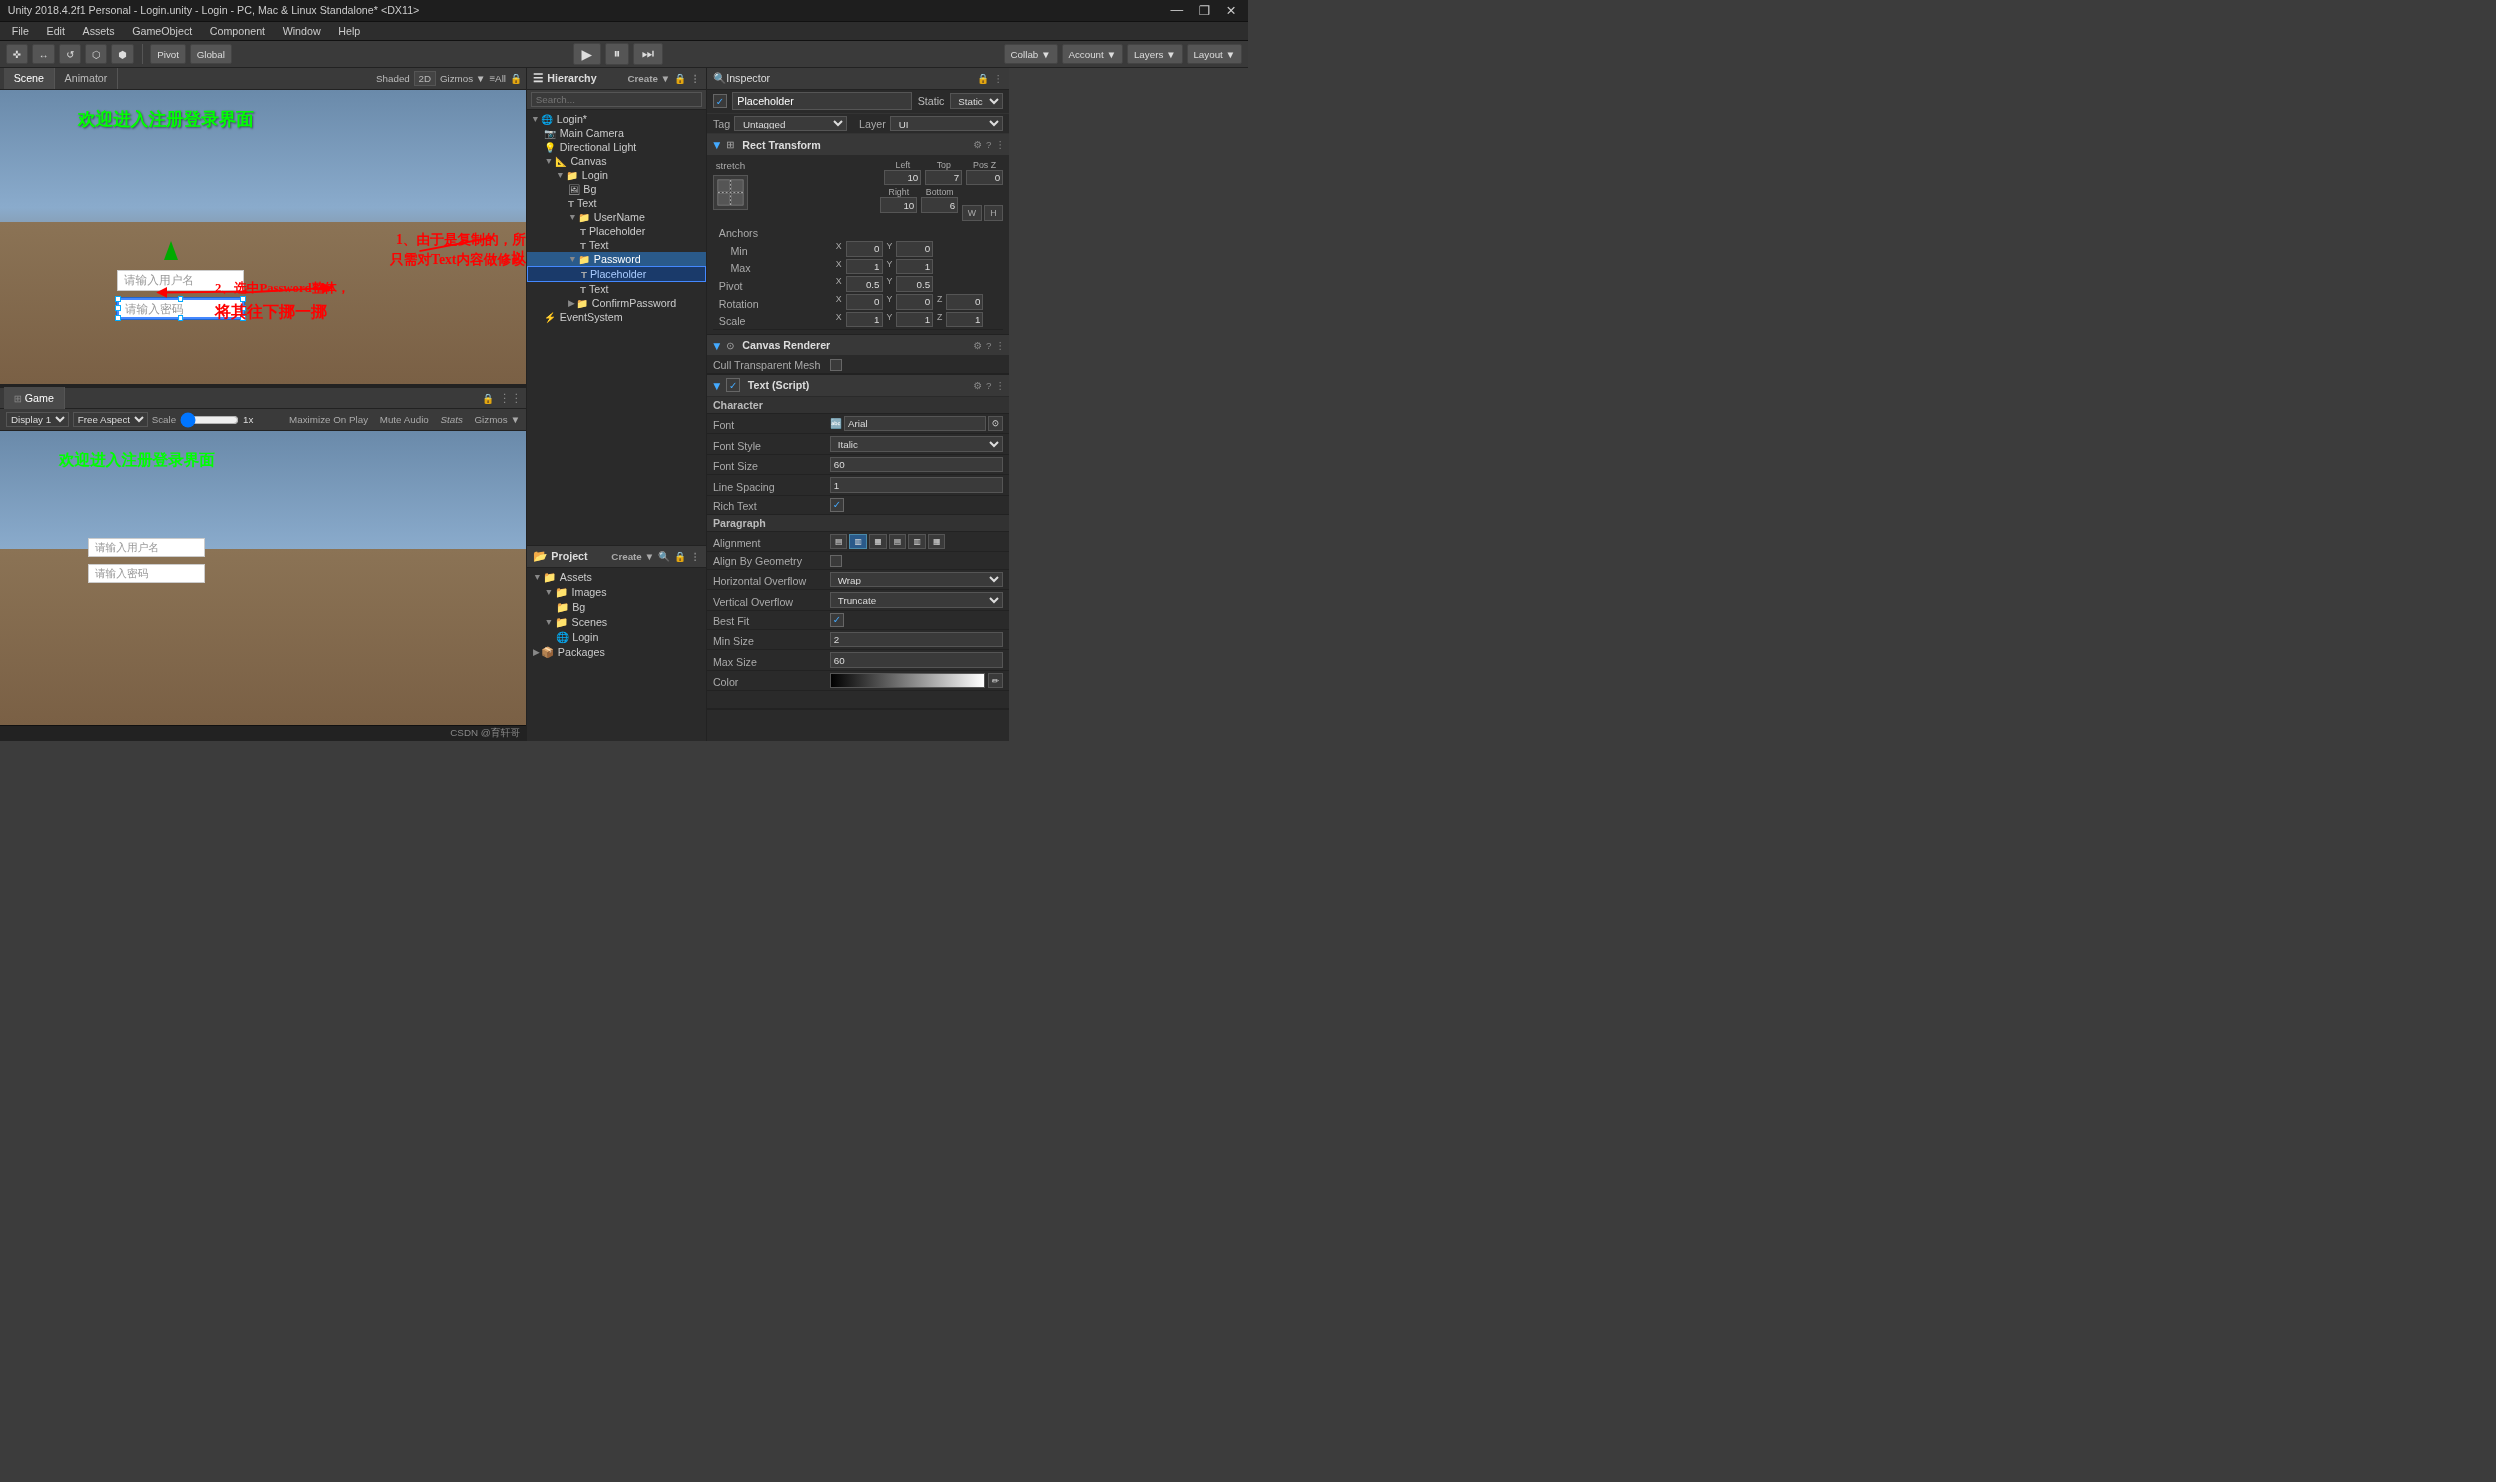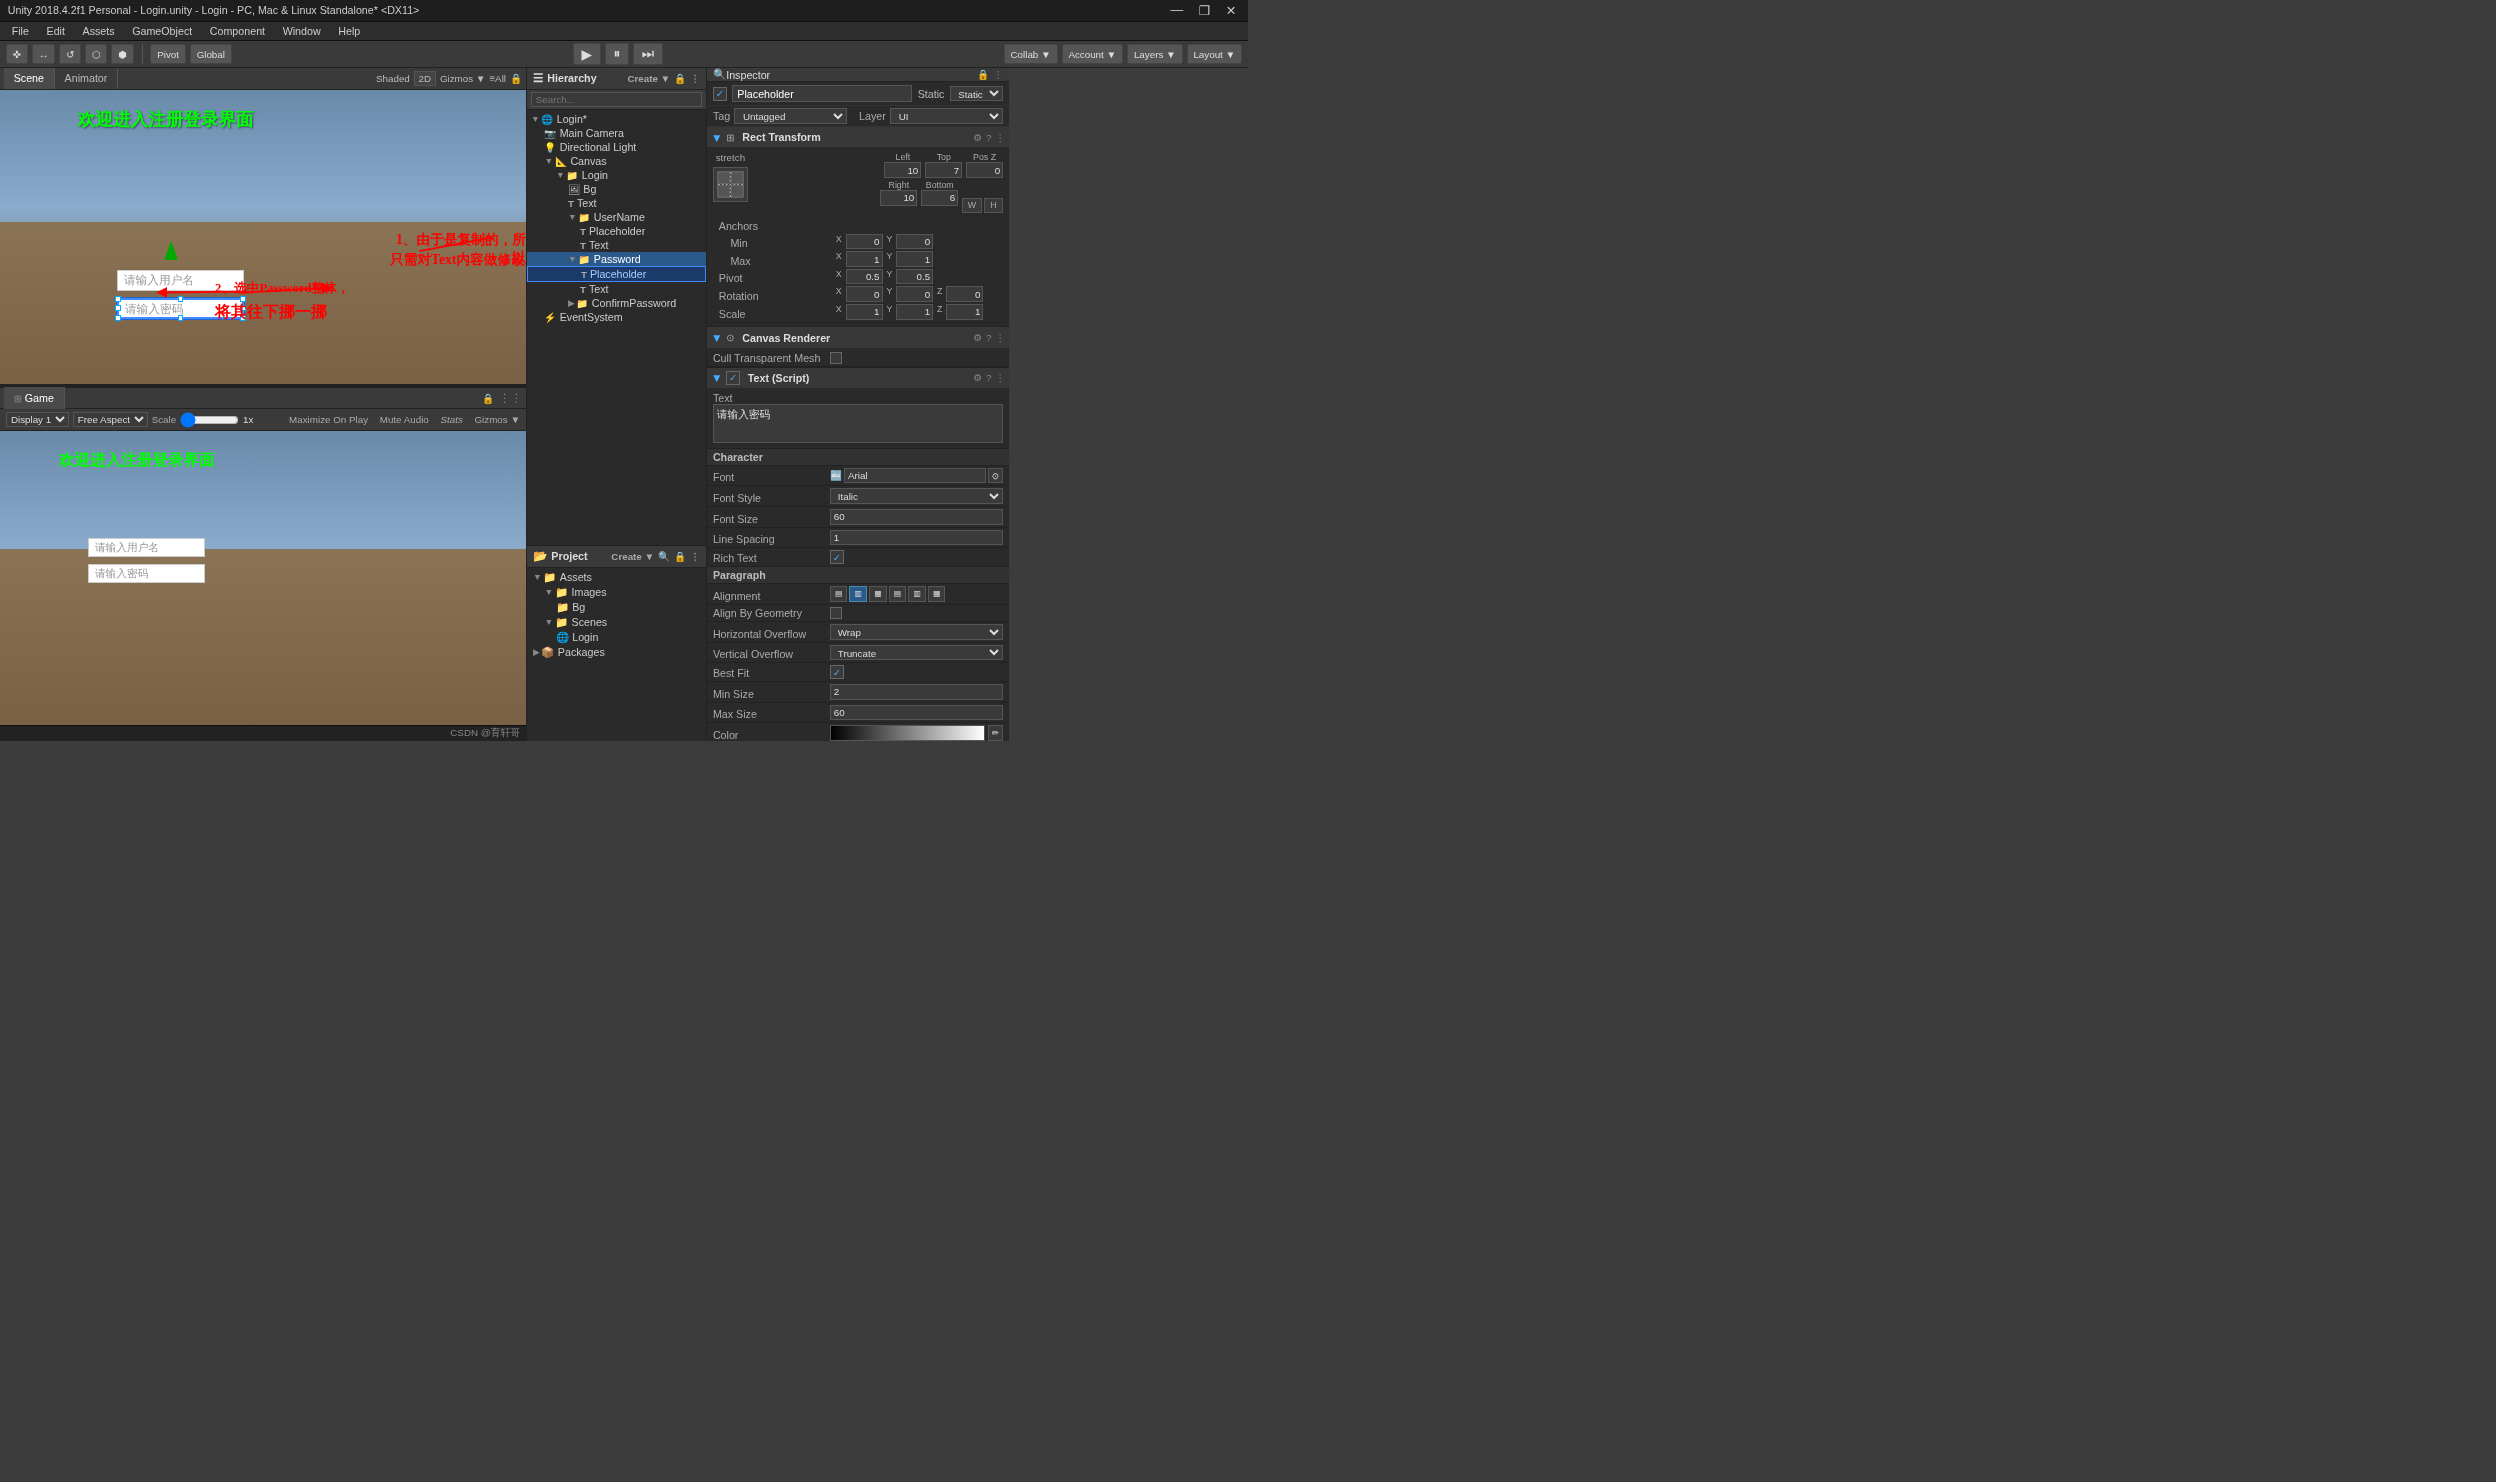--- a/index.html
+++ b/index.html
@@ -1066,24 +1066,20 @@
         <span style="color:#4af;font-size:11.7px;">▼</span>
         <div class="checkbox-icon">✓</div>
         <span class="component-title" style="margin-left:3.9px;">Text (Script)</span>
         <div class="component-icons">
           <span style="cursor:pointer;">⚙</span>
           <span style="cursor:pointer;">?</span>
           <span style="cursor:pointer;">⋮</span>
         </div>
       </div>
 
-      <div style="padding:2.9px 5.9px;border-bottom:1px solid #222;">
-        <span class="inspector-label">Text</span>
-        <textarea class="text-content-area" style="">请输入密码</textarea>
-      </div>
 
       <div class="section-subheader">Character</div>
 
       <div class="inspector-row">
         <span class="inspector-label">Font</span>
         <div style="display:flex;align-items:center;flex:1;gap:2px;">
           <span style="font-size:9.8px;color:#888;">🔤</span>
           <input type="text" class="inspector-field" value="Arial" style="">
           <button style="background:#3a3a3a;border:1px solid #555;color:#ddd;font-size:8.8px;padding:1px 2.9px;cursor:pointer;height:15.6px;">⊙</button>
         </div>

